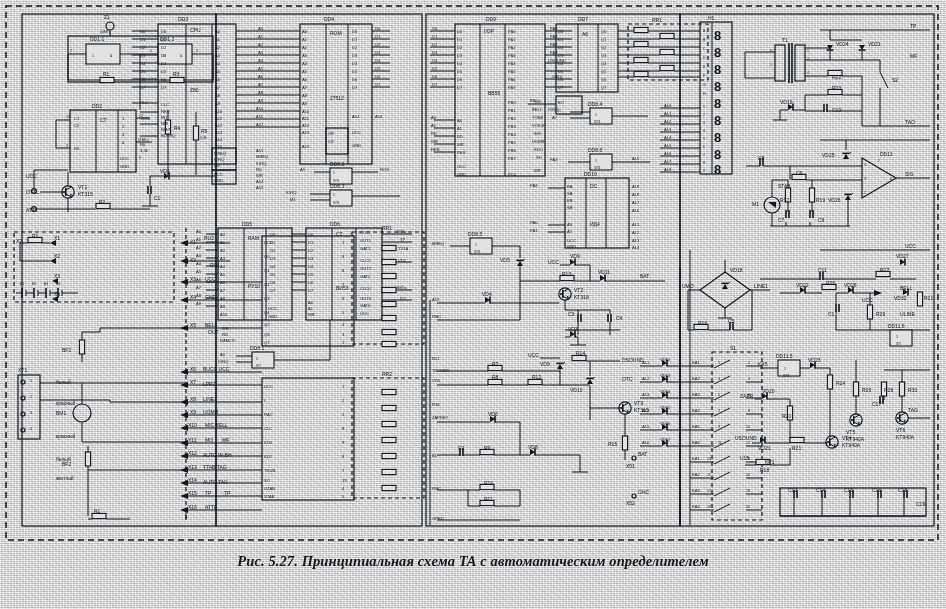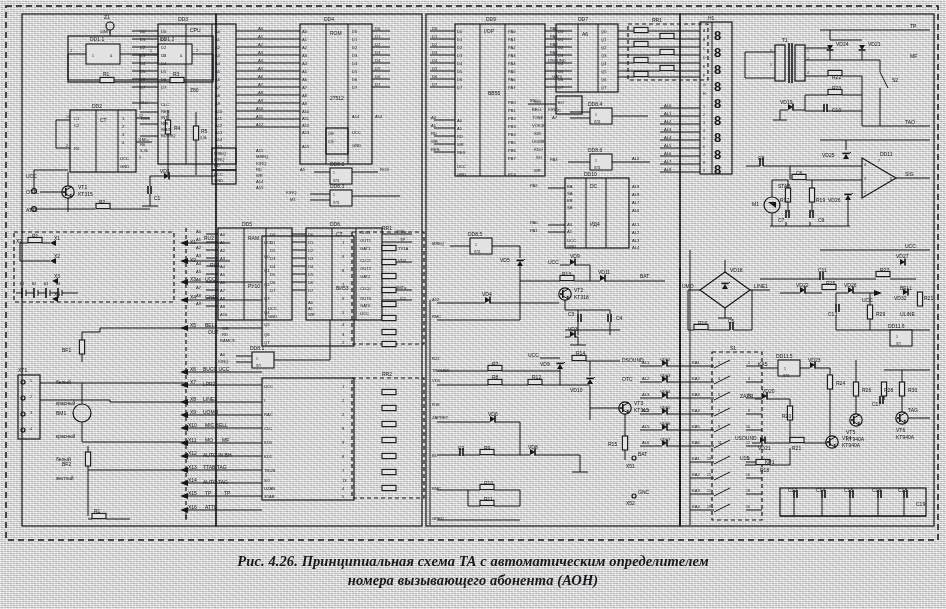--- a/index.html
+++ b/index.html
@@ -1791,17 +1791,16 @@
   <g class="t5">
     <text x="56" y="384">белый</text>
     <text x="56" y="405">красный</text>
     <text x="56" y="438">красный</text>
     <text x="56" y="461">белый</text>
     <text x="56" y="480">желтый</text>
   </g>
 </svg>
 
 <div class="cap">
-  <div>Рис. 4.26. Принципиальная схема ТА с автоматическим определителем</div>
-  <div>номера вызывающего абонента (АОН)</div>
+  <div>Рис. 5.27. Принципиальная схема ТА с автоматическим определителем</div>
 </div>
 
 </div>
 
 </body></html>

